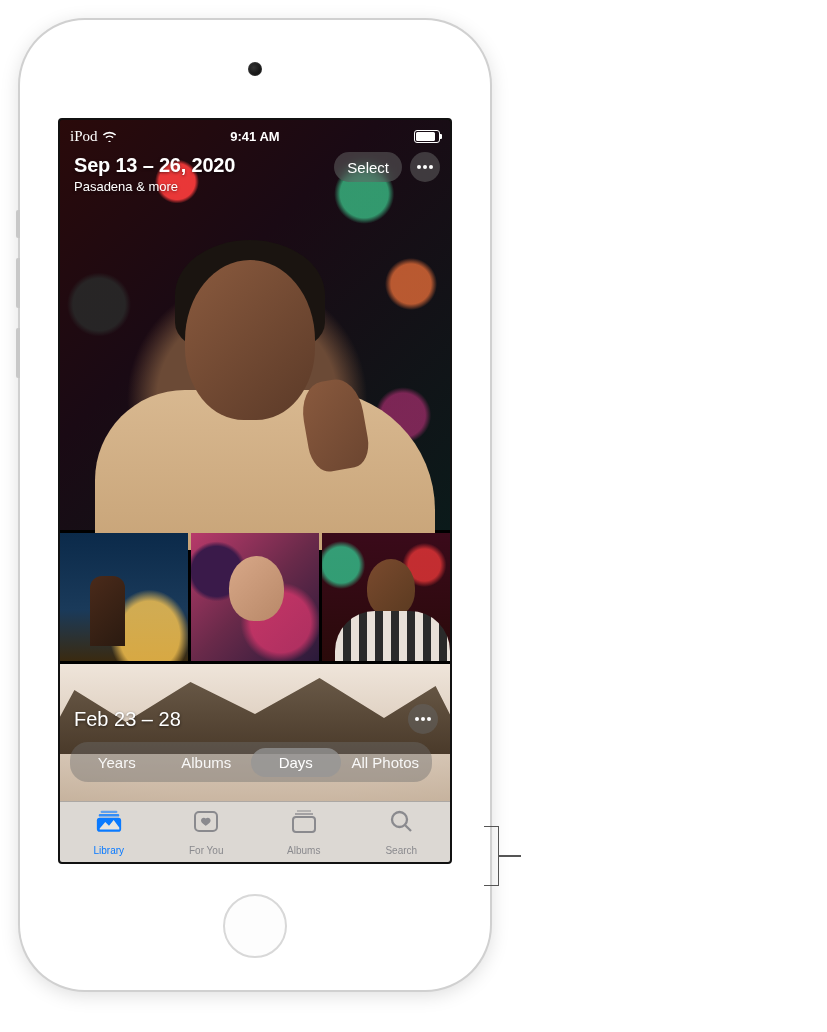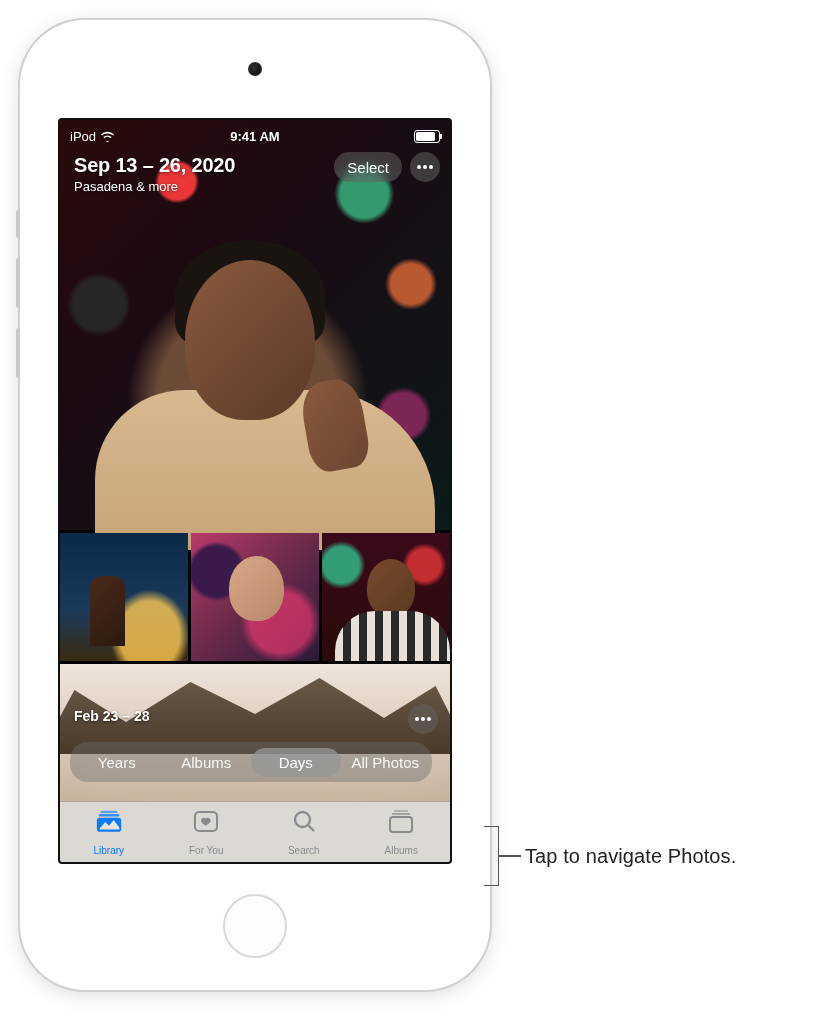--- a/index.html
+++ b/index.html
@@ -77,21 +77,21 @@
     display: flex;
     align-items: center;
     justify-content: space-between;
     padding: 4px 10px 0 10px;
     color: #fff;
     font-size: 13px;
     font-weight: 500;
     z-index: 20;
   }
   .status-left { display: flex; align-items: center; gap: 4px; }
-  .status-left span { font-size: 13px; }
+  .status-left span { font-size: 15px; font-family: Liberation Serif, serif; }
   .wifi-icon { width: 15px; height: 11px; }
   .status-right { display: flex; align-items: center; gap: 4px; }
   .battery {
     width: 24px; height: 11px;
     border: 1.2px solid #fff; border-radius: 3px;
     position: relative;
   }
   .battery::after {
     content: "";
     position: absolute;
@@ -279,22 +279,22 @@
     position:absolute;
     left: -20px; right: -20px; top: 10px;
     height: 80px;
     background: linear-gradient(180deg, #6a5a48, #4a3a2a);
     clip-path: polygon(0 100%, 8% 20%, 20% 60%, 35% 10%, 50% 50%, 65% 5%, 80% 55%, 92% 15%, 100% 100%);
   }
   .section2-title {
     position: absolute;
     left: 14px; top: 44px;
     color: #fff;
-    font-size: 14px;
-    font-weight: 700;
+    font-size: 20px;
+    font-weight: 400;
     text-shadow: 0 1px 3px rgba(0,0,0,0.6);
     z-index: 5;
     text-align: center;
   }
   .section2-more {
     position: absolute;
     right: 12px; top: 40px;
     z-index: 5;
   }
 
@@ -469,40 +469,39 @@
         <div class="tab-icon">
           <svg width="26" height="24" viewBox="0 0 26 24" fill="none" stroke="currentColor" stroke-width="2">
             <rect x="2" y="3" width="22" height="19" rx="4"></rect>
             <path d="M9 12.5c0-1.6 1.3-2.8 2.8-2.8.8 0 1.5.4 2 .9.5-.5 1.2-.9 2-.9 1.5 0 2.8 1.2 2.8 2.8 0 2.6-4.8 5.3-4.8 5.3s-4.8-2.7-4.8-5.3z" fill="currentColor" stroke="none" transform="translate(-1,-1)"></path>
           </svg>
         </div>
         <span>For You</span>
       </div>
       <div class="tab">
         <div class="tab-icon">
-          <svg width="24" height="24" viewBox="0 0 24 24" fill="none" stroke="currentColor" stroke-width="2.3">
-            <circle cx="10.5" cy="10.5" r="7.5"></circle>
-            <line x1="16.2" y1="16.2" x2="22" y2="22"></line>
-          </svg>
-        </div>
-        <span>Search</span>
-      </div>
-      <div class="tab">
-        <div class="tab-icon">
           <svg width="26" height="24" viewBox="0 0 26 24" fill="none" stroke="currentColor" stroke-width="2">
             <line x1="6" y1="2" x2="20" y2="2" opacity="0.5"></line>
             <line x1="4" y1="5" x2="22" y2="5" opacity="0.7"></line>
             <rect x="2" y="8" width="22" height="15" rx="3"></rect>
           </svg>
         </div>
         <span>Albums</span>
       </div>
+      <div class="tab">
+        <div class="tab-icon">
+          <svg width="24" height="24" viewBox="0 0 24 24" fill="none" stroke="currentColor" stroke-width="2.3">
+            <circle cx="10.5" cy="10.5" r="7.5"></circle>
+            <line x1="16.2" y1="16.2" x2="22" y2="22"></line>
+          </svg>
+        </div>
+        <span>Search</span>
+      </div>
     </div>
 
   </div>
   <div class="home-button"></div>
 </div>
 
 <div class="callout">
   <div class="callout-bracket"></div>
   <div class="callout-stem"></div>
-  <div class="callout-text">Tap to navigate Photos.</div>
 </div>
 
 </body></html>

